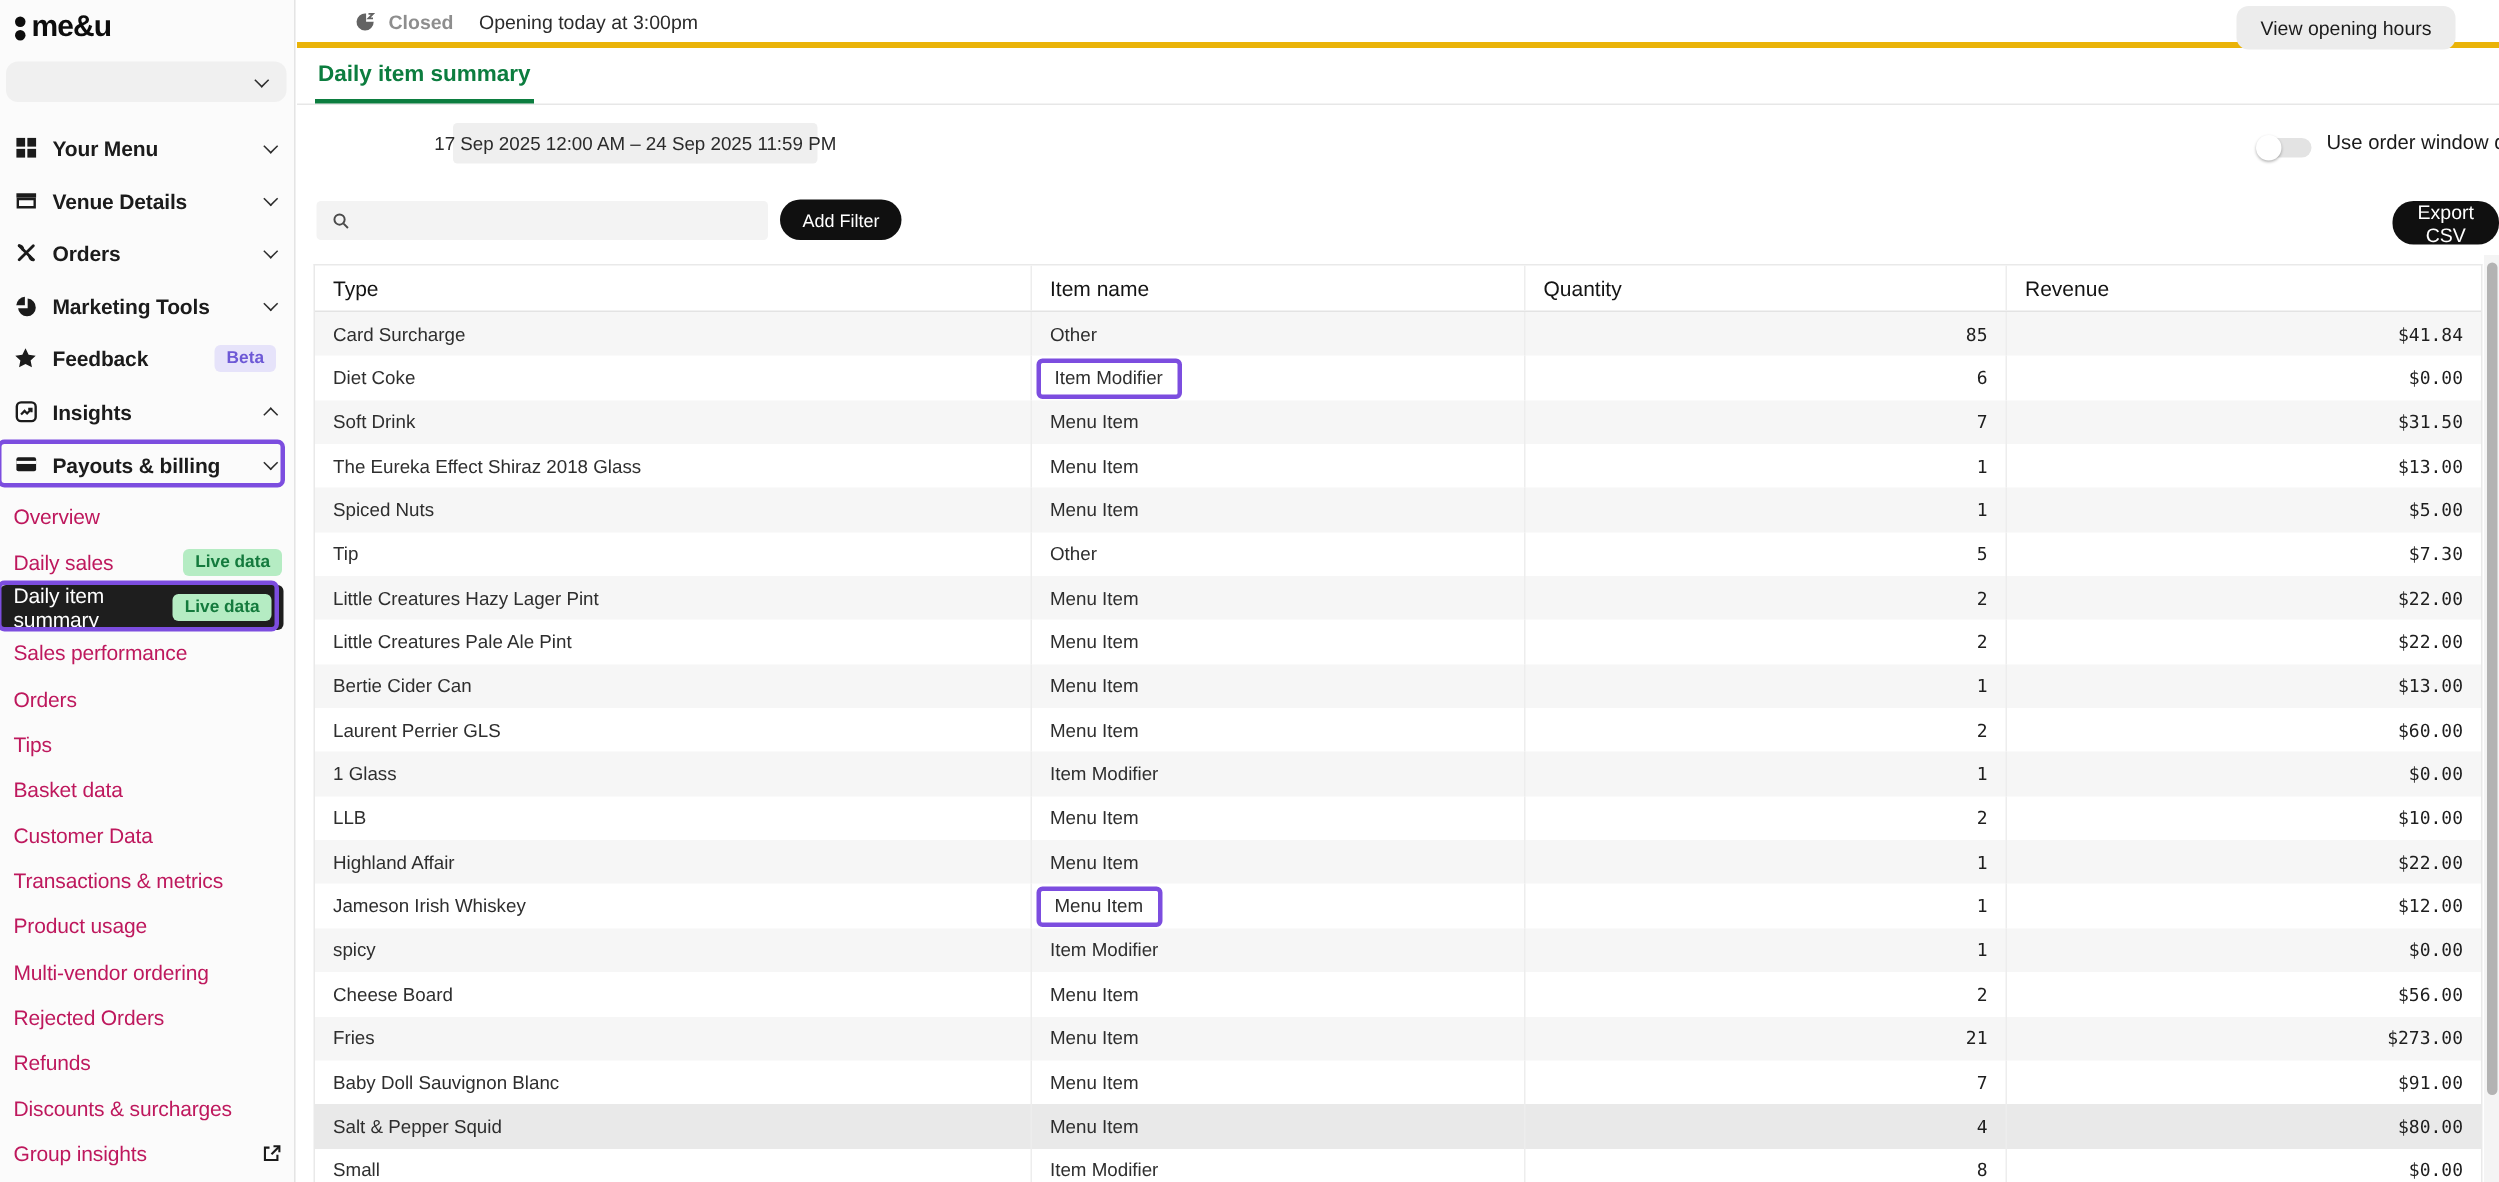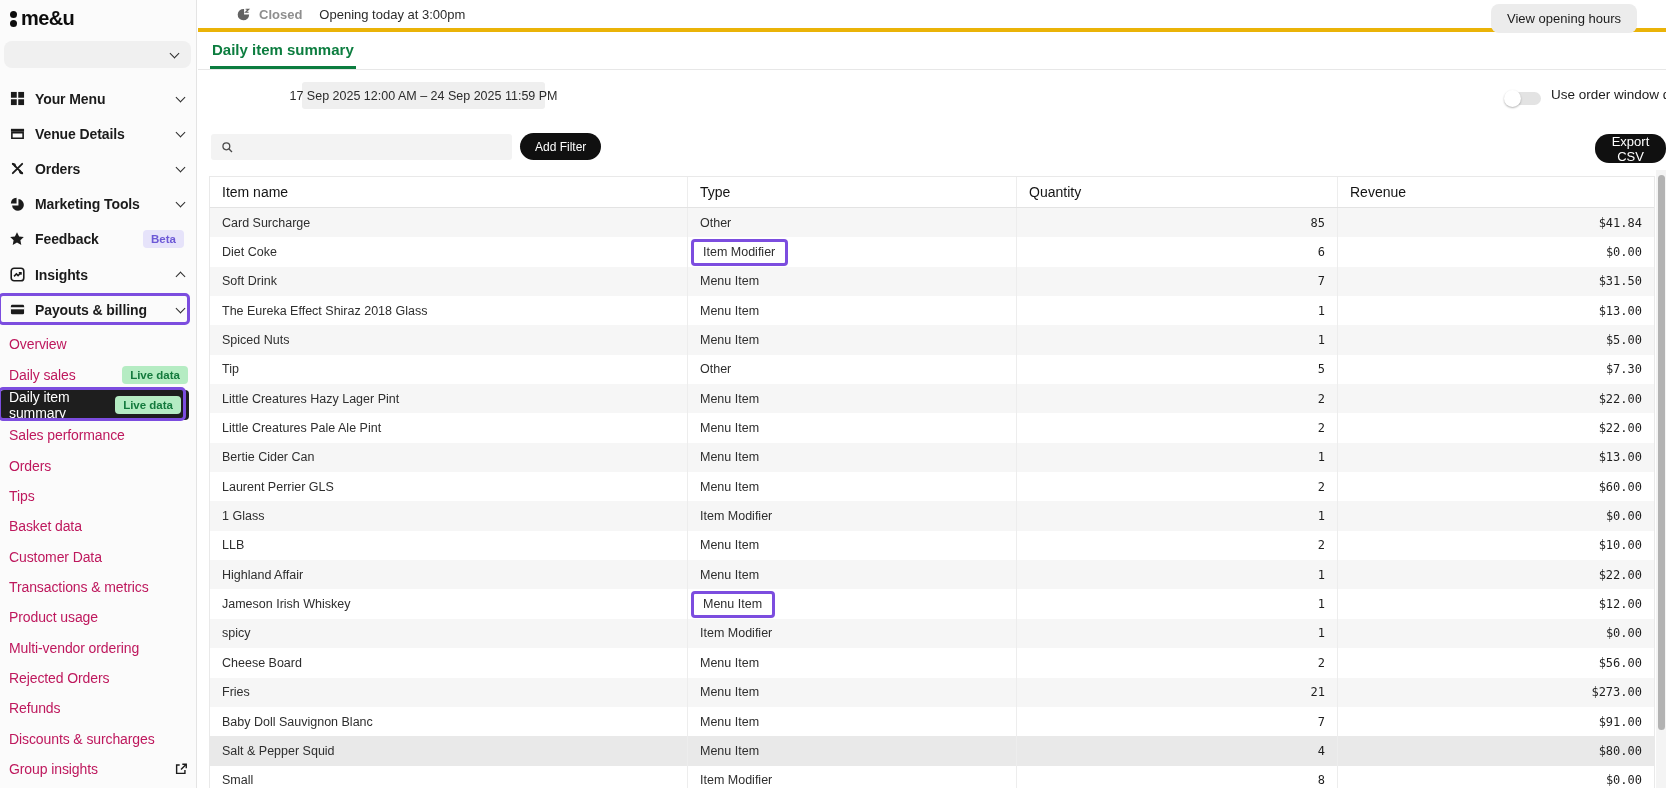--- a/index.html
+++ b/index.html
@@ -275,22 +275,22 @@
           <path d="M9.9 9.9l3.6 3.6"></path>
         </svg>
     </span>
     <input type="text" placeholder="" style="">
   </div>
   <button class="add-filter-btn">Add Filter</button>
   <button class="export-btn">Export CSV</button>
 
   <div class="table">
     <div class="thead">
+      <div class="th">Type</div>
       <div class="th">Item name</div>
-      <div class="th">Type</div>
       <div class="th">Quantity</div>
       <div class="th">Revenue</div>
     </div>
     <div id="tbody">
         <div class="trow">
           <div class="td">Card Surcharge</div>
           <div class="td">
             <span class="">Other</span>
           </div>
           <div class="td num">85</div>

